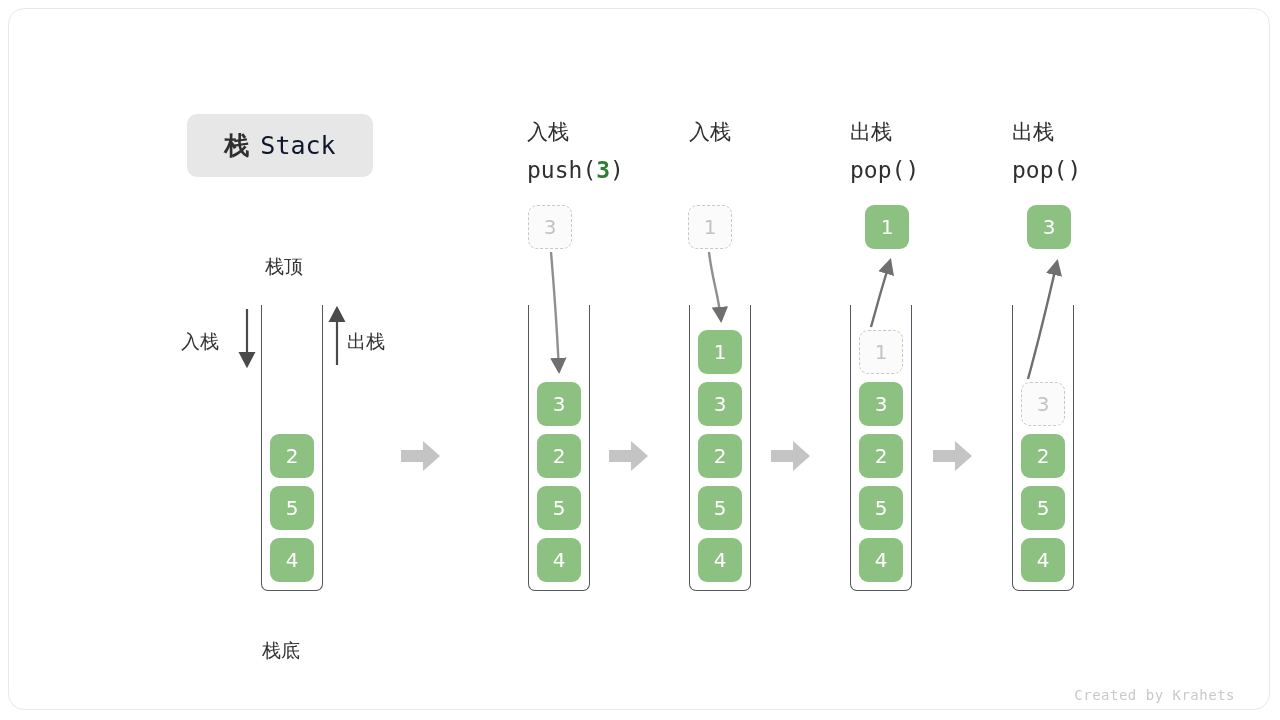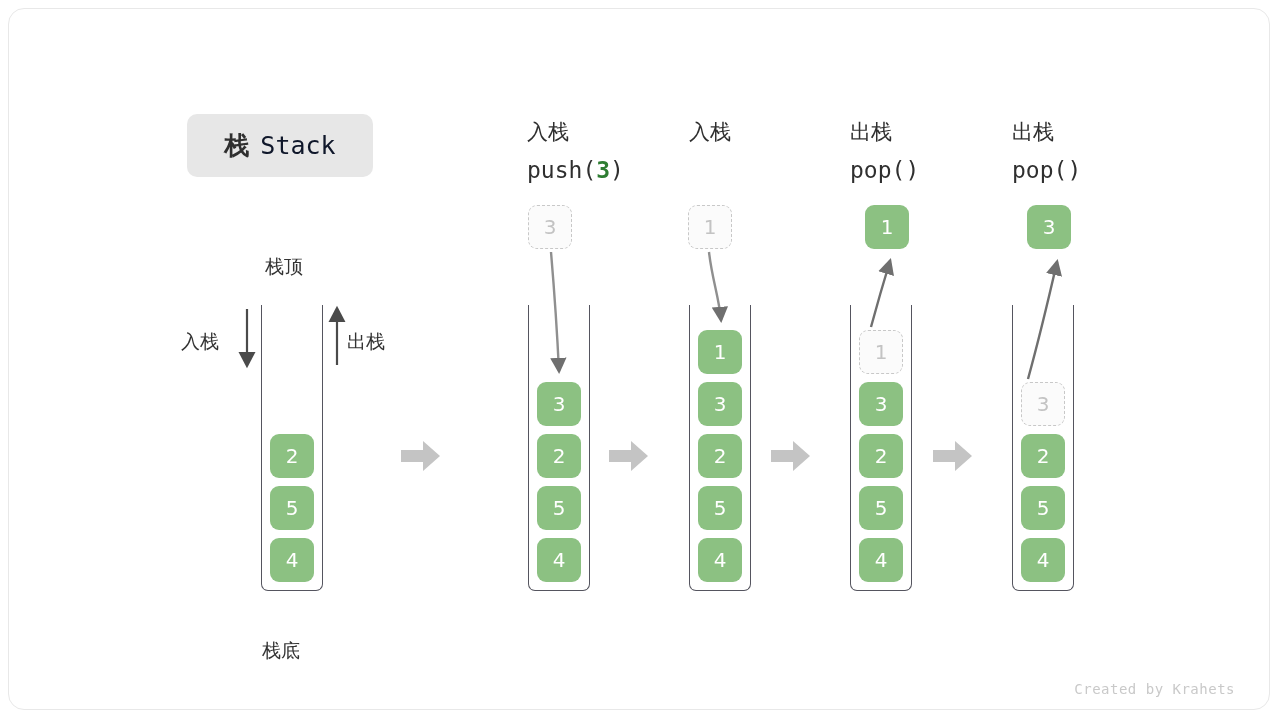--- a/index.html
+++ b/index.html
@@ -141,21 +141,21 @@
     top: 0;
     width: 1262px;
     height: 702px;
     pointer-events: none;
   }
 
   
   .footer {
     position: absolute;
     right: 36px;
-    bottom: 14px;
+    bottom: 8px;
     font-family: "DejaVu Sans Mono", "Liberation Mono", monospace;
     font-size: 14px;
     color: #c9c9c9;
     letter-spacing: 0.5px;
   }
 </style>
 </head>
 <body>
 
 <div class="card">

